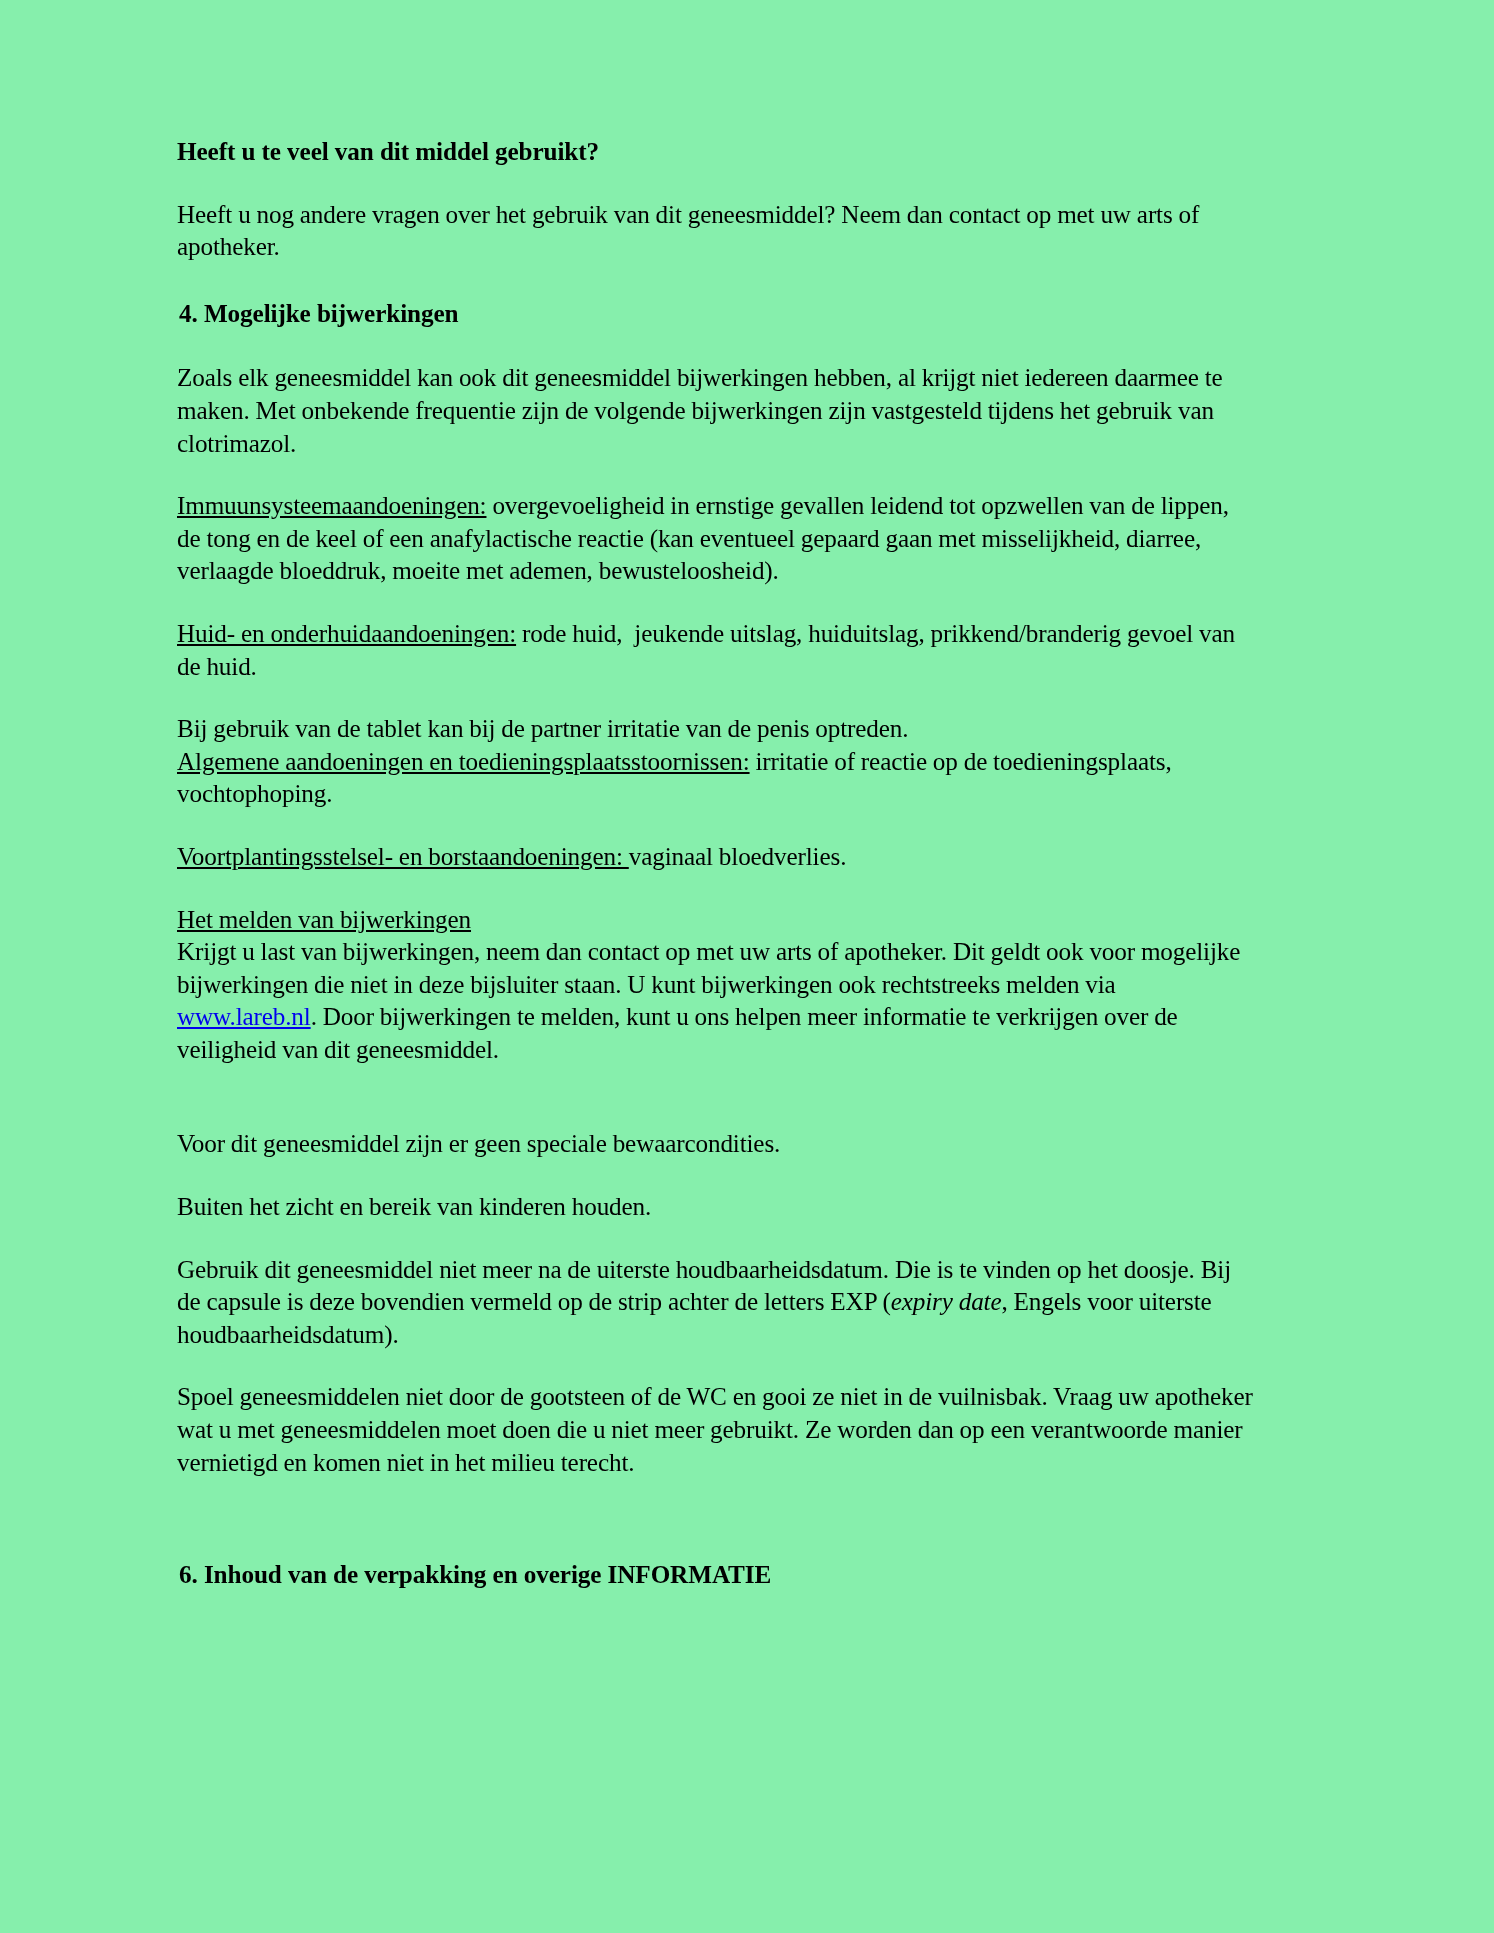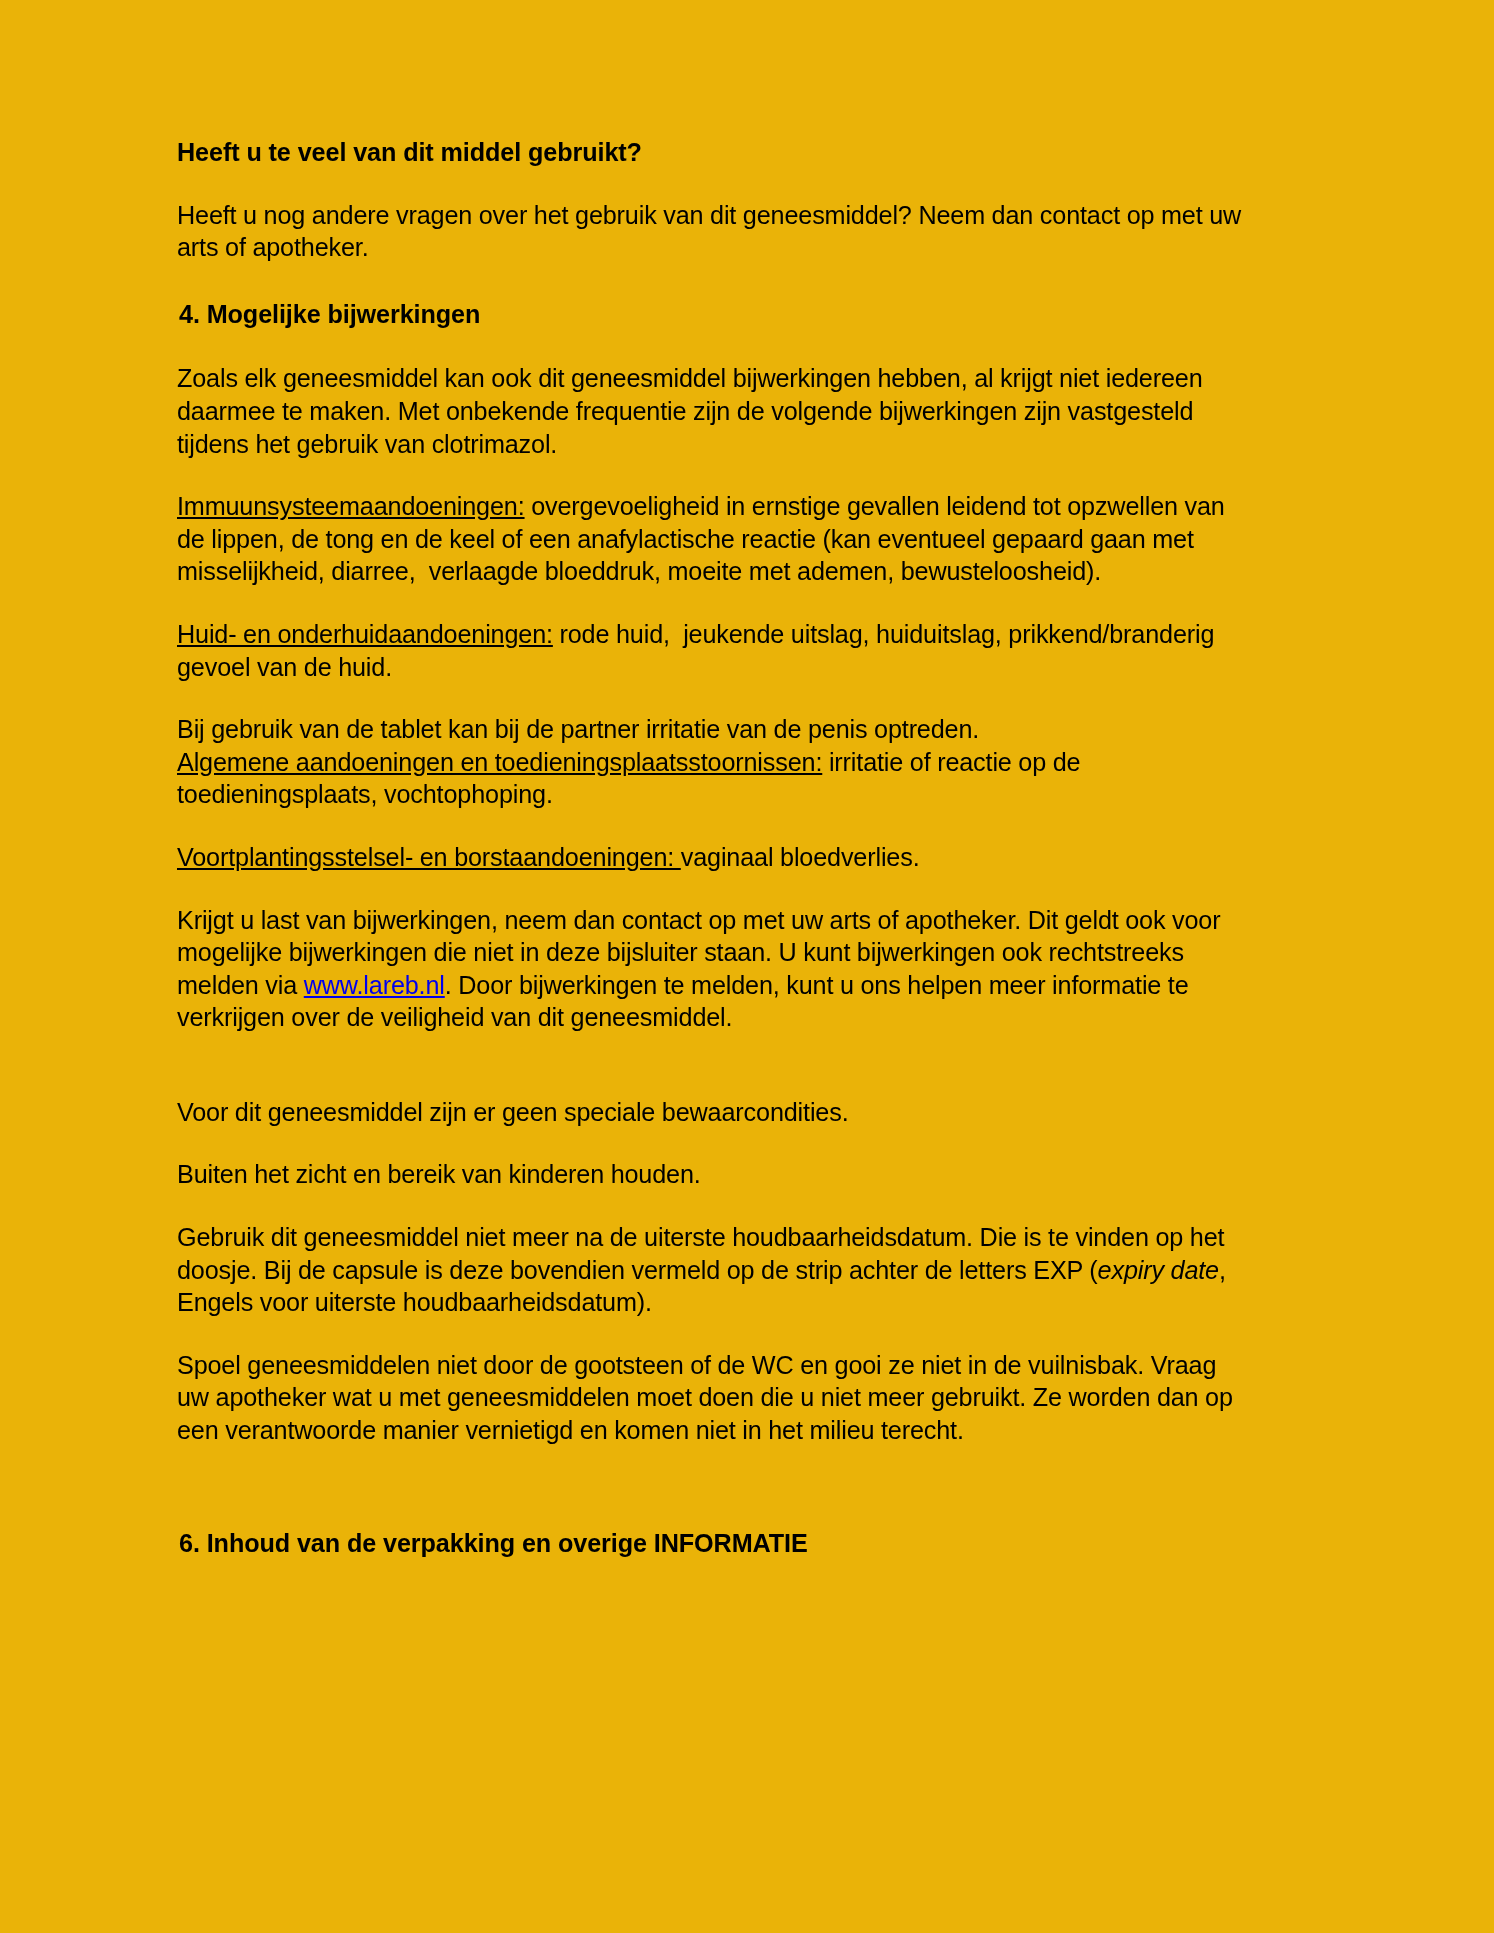--- a/index.html
+++ b/index.html
@@ -4,24 +4,24 @@
 <style>
   html, body {
     margin: 0;
     padding: 0;
     background: #ffffff;
   }
   .page {
     position: relative;
     width: 1494px;
     height: 1933px;
-    background: #eab308;
+    background: #86efac;
     margin: 0 auto;
     overflow: hidden;
-    font-family: Liberation Sans, sans-serif;
+    font-family: Liberation Serif, serif;
     color: #000000;
     -webkit-font-smoothing: antialiased;
   }
   .content {
     position: absolute;
     left: 177px;
     top: 136px;
     width: 1076px;
   }
   
@@ -95,20 +95,21 @@
 
     <p class="para">Bij gebruik van de tablet kan bij de partner irritatie van de penis optreden.</p>
     <p class="para"><span class="run u">Algemene aandoeningen en toedieningsplaatsstoornissen:</span><span class="run"> irritatie of reactie op de toedieningsplaats, vochtophoping.</span></p>
 
     <div class="gap-md"></div>
 
     <p class="para"><span class="run u">Voortplantingsstelsel- en borstaandoeningen: </span><span class="run">vaginaal bloedverlies.</span></p>
 
     <div class="gap-md"></div>
 
+    <p class="para"><span class="run u">Het melden van bijwerkingen</span></p>
     <p class="para"><span class="run">Krijgt u last van bijwerkingen, neem dan contact op met uw arts of apotheker. Dit geldt ook voor mogelijke bijwerkingen die niet in deze bijsluiter staan. U kunt bijwerkingen ook rechtstreeks melden via </span><a class="link" href="#">www.lareb.nl</a><span class="run">. Door bijwerkingen te melden, kunt u ons helpen meer informatie te verkrijgen over de veiligheid van dit geneesmiddel.</span></p>
 
     <div class="gap-lg"></div>
 
 
     <div class="gap-md"></div>
 
     <p class="para">Voor dit geneesmiddel zijn er geen speciale bewaarcondities.</p>
 
     <div class="gap-md"></div>

